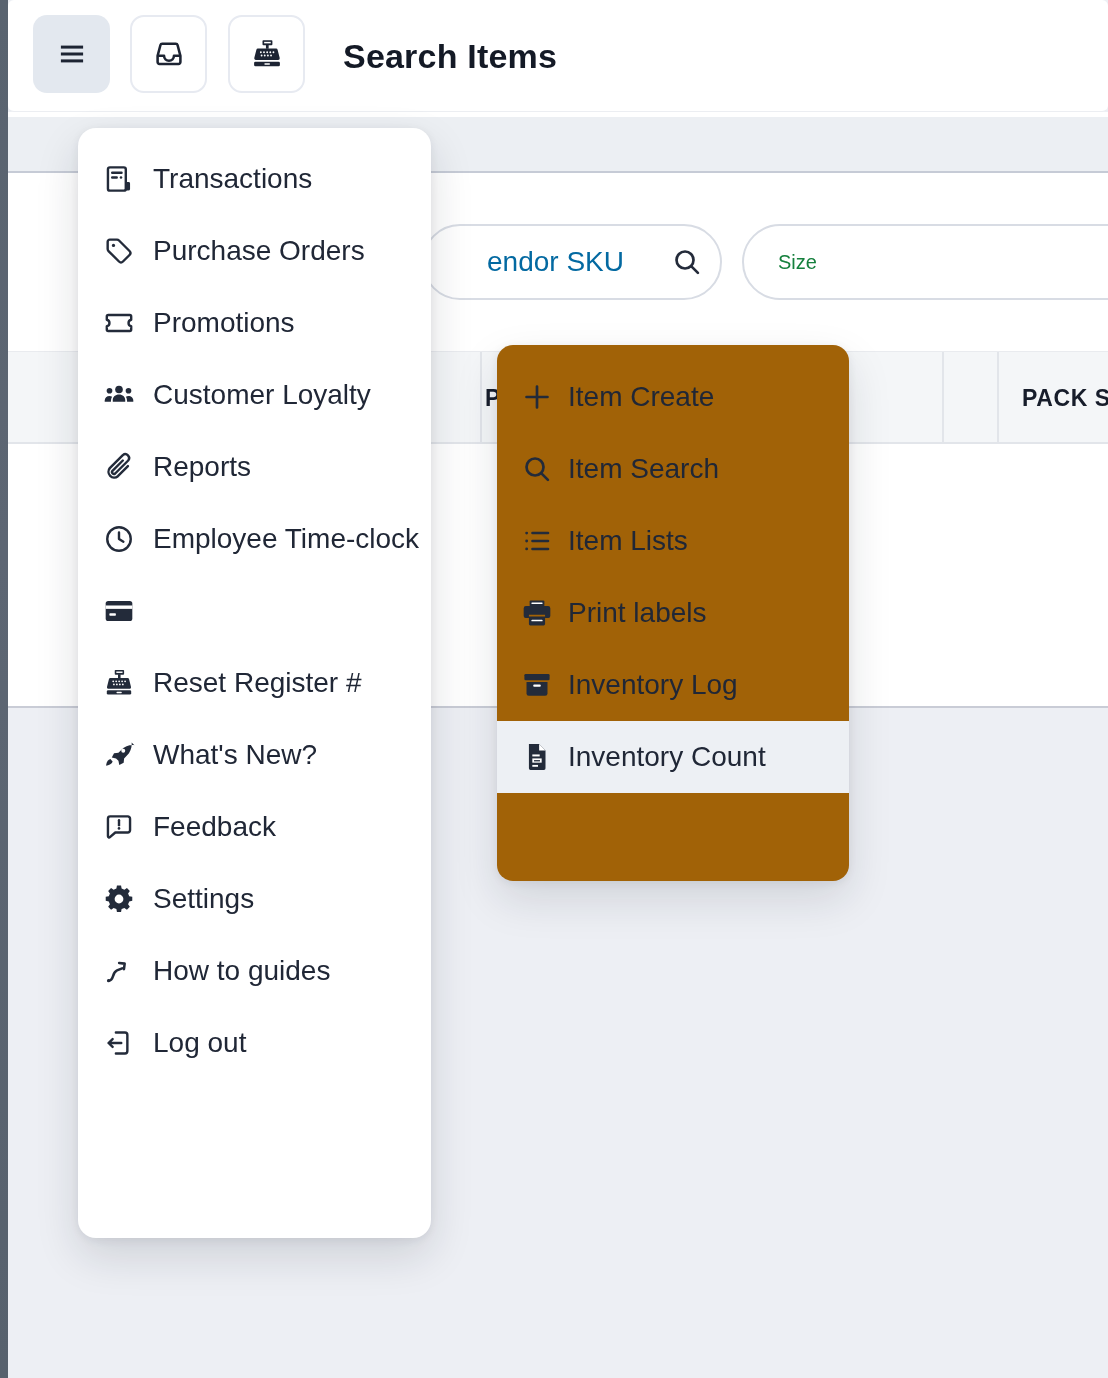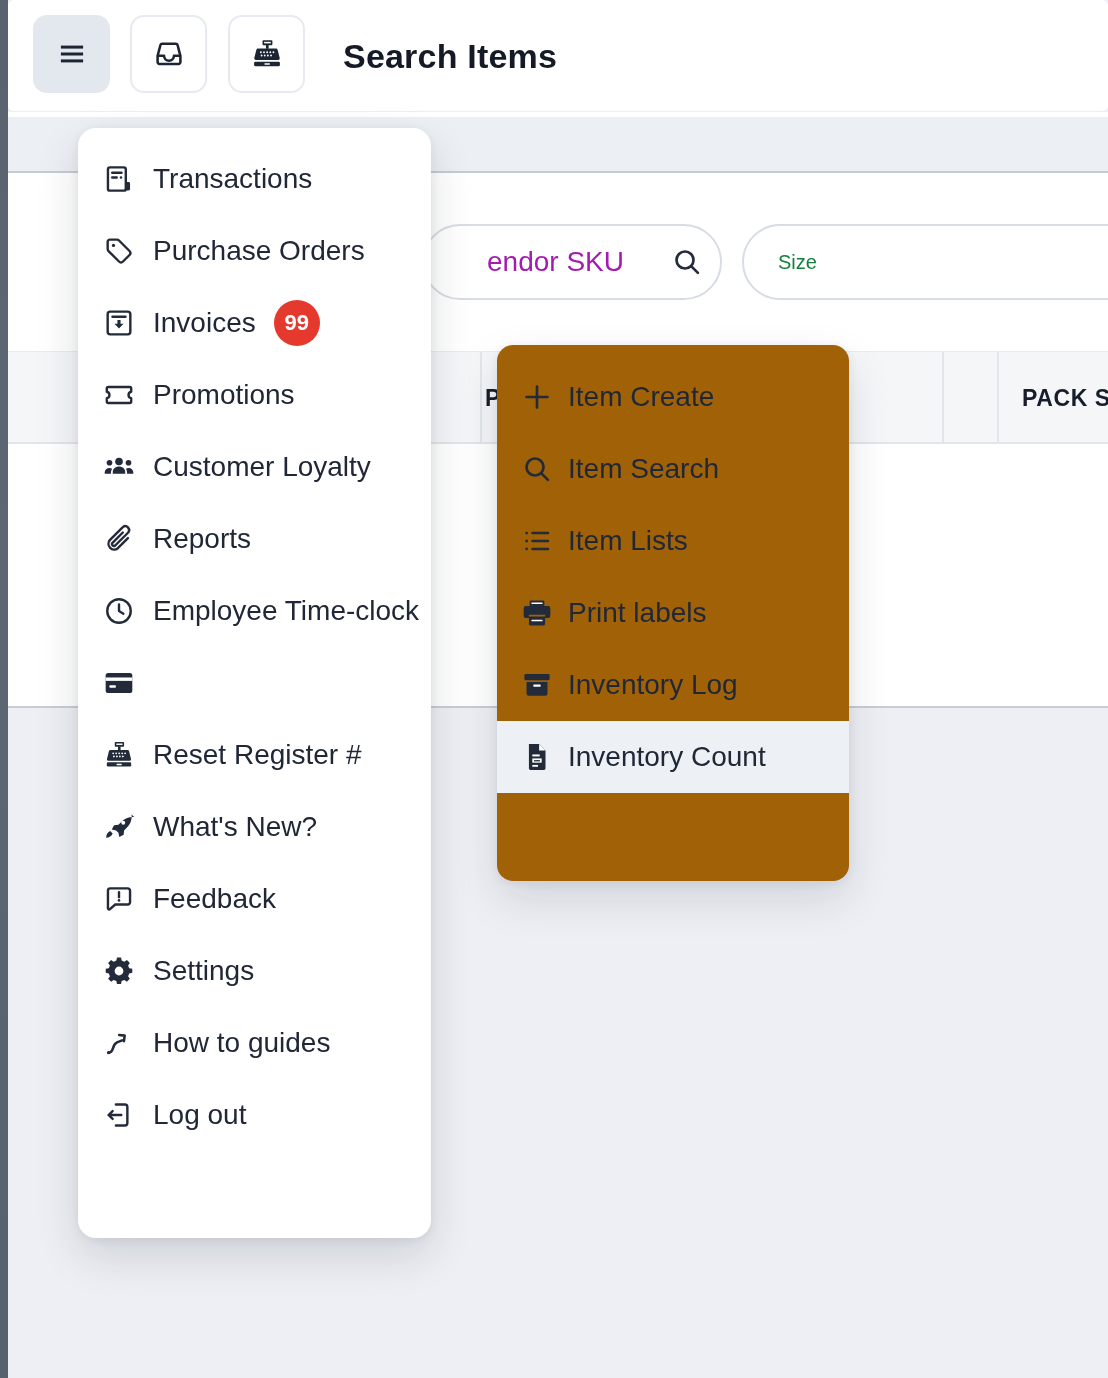--- a/index.html
+++ b/index.html
@@ -29,21 +29,21 @@
 
   
   .card { position:absolute; left:8px; top:112px; width:1100px; height:596px; background:#ffffff;
     border-bottom:2px solid #c9ccd6; z-index:1; }
   .tabs-band { position:absolute; left:0; top:5px; width:100%; height:56px;
     background:#eceff3; border-bottom:2px solid #c6cbd6; }
   .pill-input { position:absolute; height:76px; background:#fff; border:2px solid #d8dce4;
     border-radius:40px; }
   .input-sku { left:414px; top:112px; width:300px; }
   .input-sku .ph { position:absolute; left:63px; top:50%; transform:translateY(-50%);
-    font-size:28px; color:#a21caf; white-space:nowrap; }
+    font-size:28px; color:#0369a1; white-space:nowrap; }
   .input-sku .mag { position:absolute; right:16px; top:50%; transform:translateY(-50%);
     width:34px; height:34px; color:#242b3a; }
   .input-size { left:734px; top:112px; width:430px; display:flex; align-items:center; }
   .input-size .ph { padding-left:34px; font-size:20px; color:#15803d; }
 
   .thead { position:absolute; left:0; top:239px; width:1100px; height:93px;
     background:#f4f6f8; border-bottom:2px solid #e2e5ea; border-top:1px solid #e9ebef; }
   .thead .vline { position:absolute; top:0; bottom:0; width:2px; background:#e2e5ea; }
   .vl-1 { left:472px; } .vl-2 { left:934px; } .vl-3 { left:989px; }
   .th-label { position:absolute; top:0; height:93px; display:flex; align-items:center;
@@ -276,29 +276,20 @@
         <span class="icw">
           <svg viewBox="0 0 24 24">
             <use href="#i-tag"></use>
           </svg>
         </span>
         <span>Purchase Orders</span>
       </div>
       <div class="mrow">
         <span class="icw">
           <svg viewBox="0 0 24 24">
-            <use href="#i-invoice-box"></use>
-          </svg>
-        </span>
-        <span>Invoices</span>
-        <span class="badge">99</span>
-      </div>
-      <div class="mrow">
-        <span class="icw">
-          <svg viewBox="0 0 24 24">
             <use href="#i-ticket"></use>
           </svg>
         </span>
         <span>Promotions</span>
       </div>
       <div class="mrow">
         <span class="icw">
           <svg viewBox="0 0 24 24">
             <use href="#i-users"></use>
           </svg>

